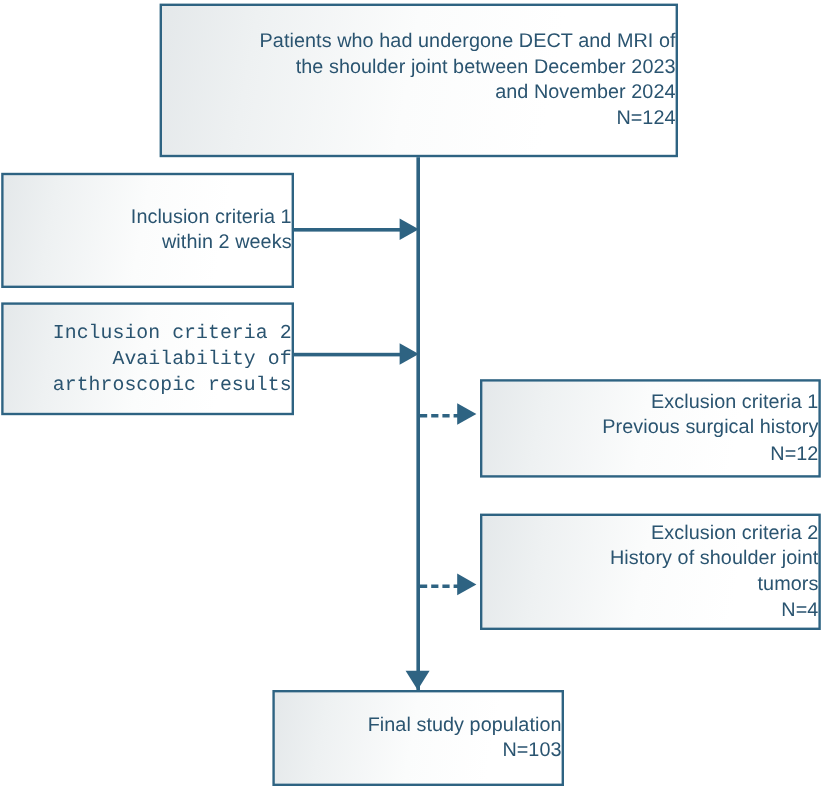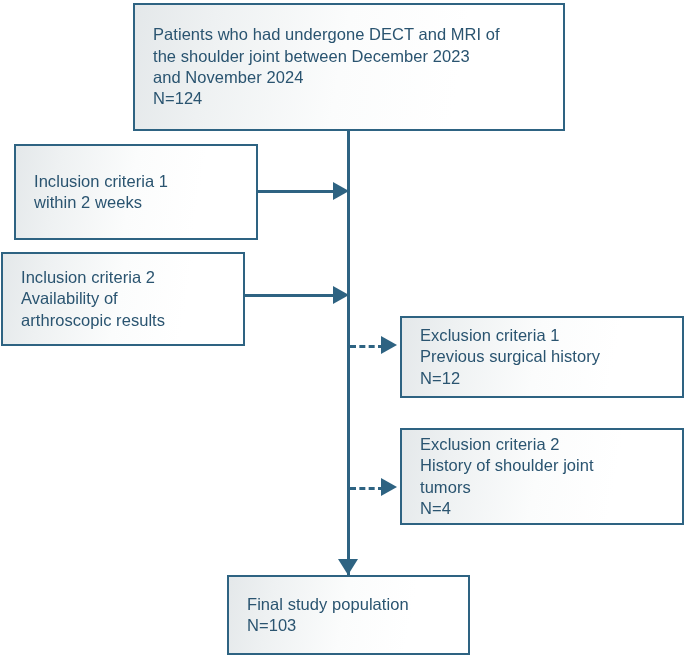--- a/index.html
+++ b/index.html
@@ -20,34 +20,34 @@
   }
   .node {
     position: absolute;
     box-sizing: border-box;
     border: 2px solid #2e6382;
     background: linear-gradient(100deg, #e4e8ea 0%, #eef1f2 18%, #fbfcfc 48%, #ffffff 75%);
     color: #2a5470;
     display: flex;
     align-items: center;
     justify-content: center;
-    text-align: left;
+    text-align: right;
     line-height: 1.30;
     font-size: 16.5px;
     letter-spacing: 0.05px;
-    padding: 2px 18px;
+    padding: 2px 0;
   }
   .node .lines {
     width: 100%;
     white-space: pre-line;
   }
   
   #node-source   { left: 133px; top: 3px;   width: 432px; height: 128px; }
-  #node-incl-1   { left: 14px;   top: 144px; width: 244px; height: 96px;  }
-  #node-incl-2   { left: 1px;   top: 252px; width: 244px; height: 94px;  }
+  #node-incl-1   { left: 1px;   top: 144px; width: 244px; height: 96px;  }
+  #node-incl-2   { left: 1px;   top: 252px; width: 244px; height: 94px; font-family: Liberation Mono, monospace;  }
   #node-excl-1   { left: 400px; top: 316px; width: 284px; height: 82px;  }
   #node-excl-2   { left: 400px; top: 428px; width: 284px; height: 97px; }
   #node-final    { left: 227px; top: 575px; width: 243px; height: 80px;  }
 
   
   .edge {
     position: absolute;
     background: #2e6382;
   }
   .edge-v {

